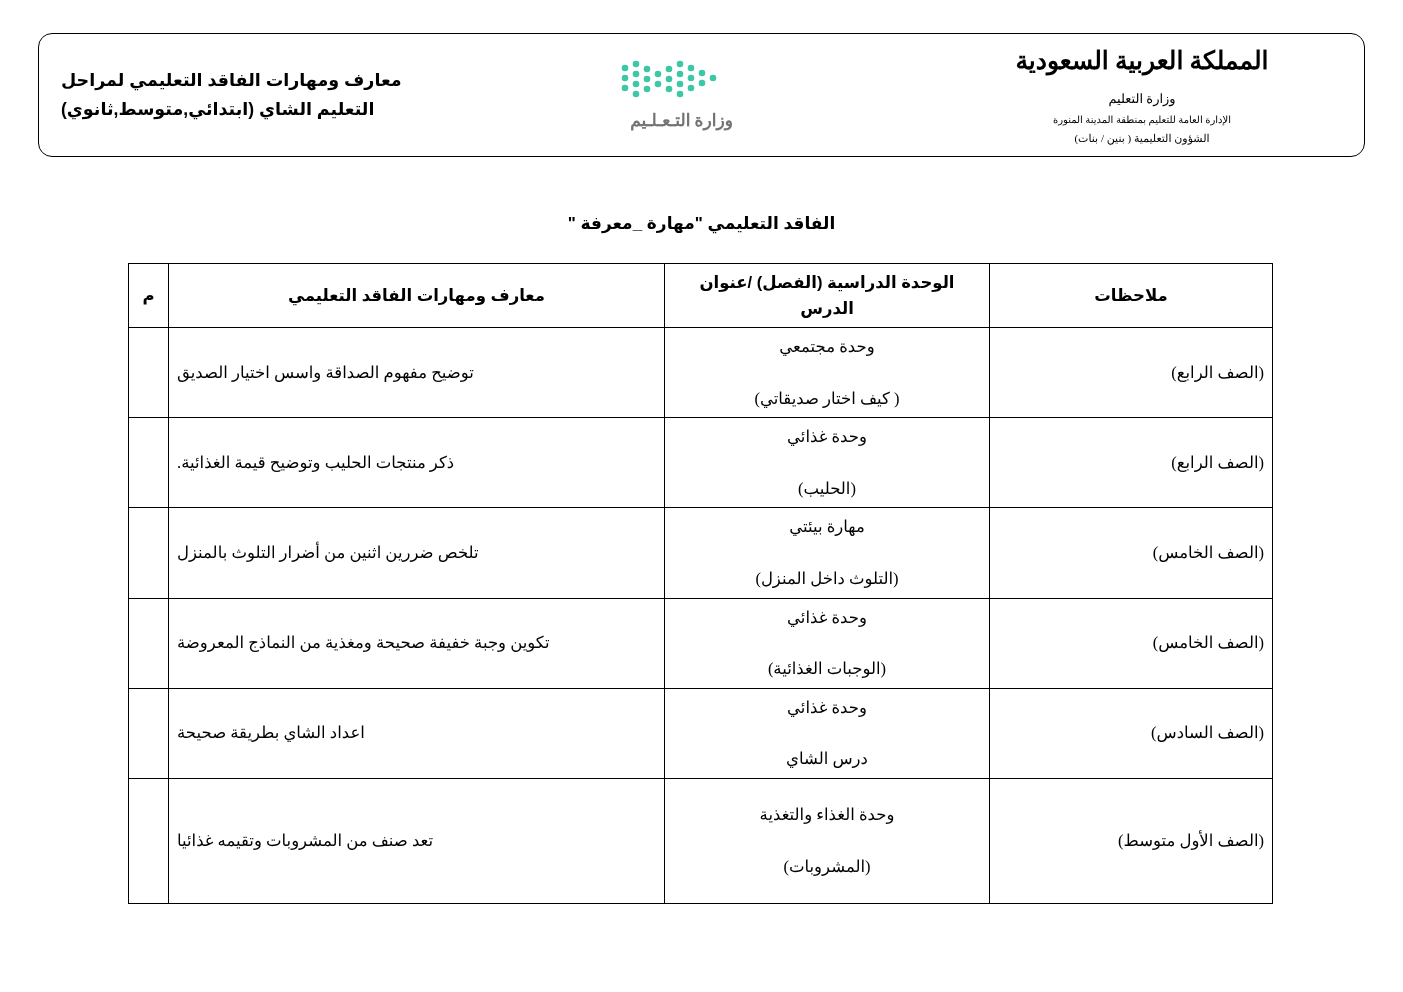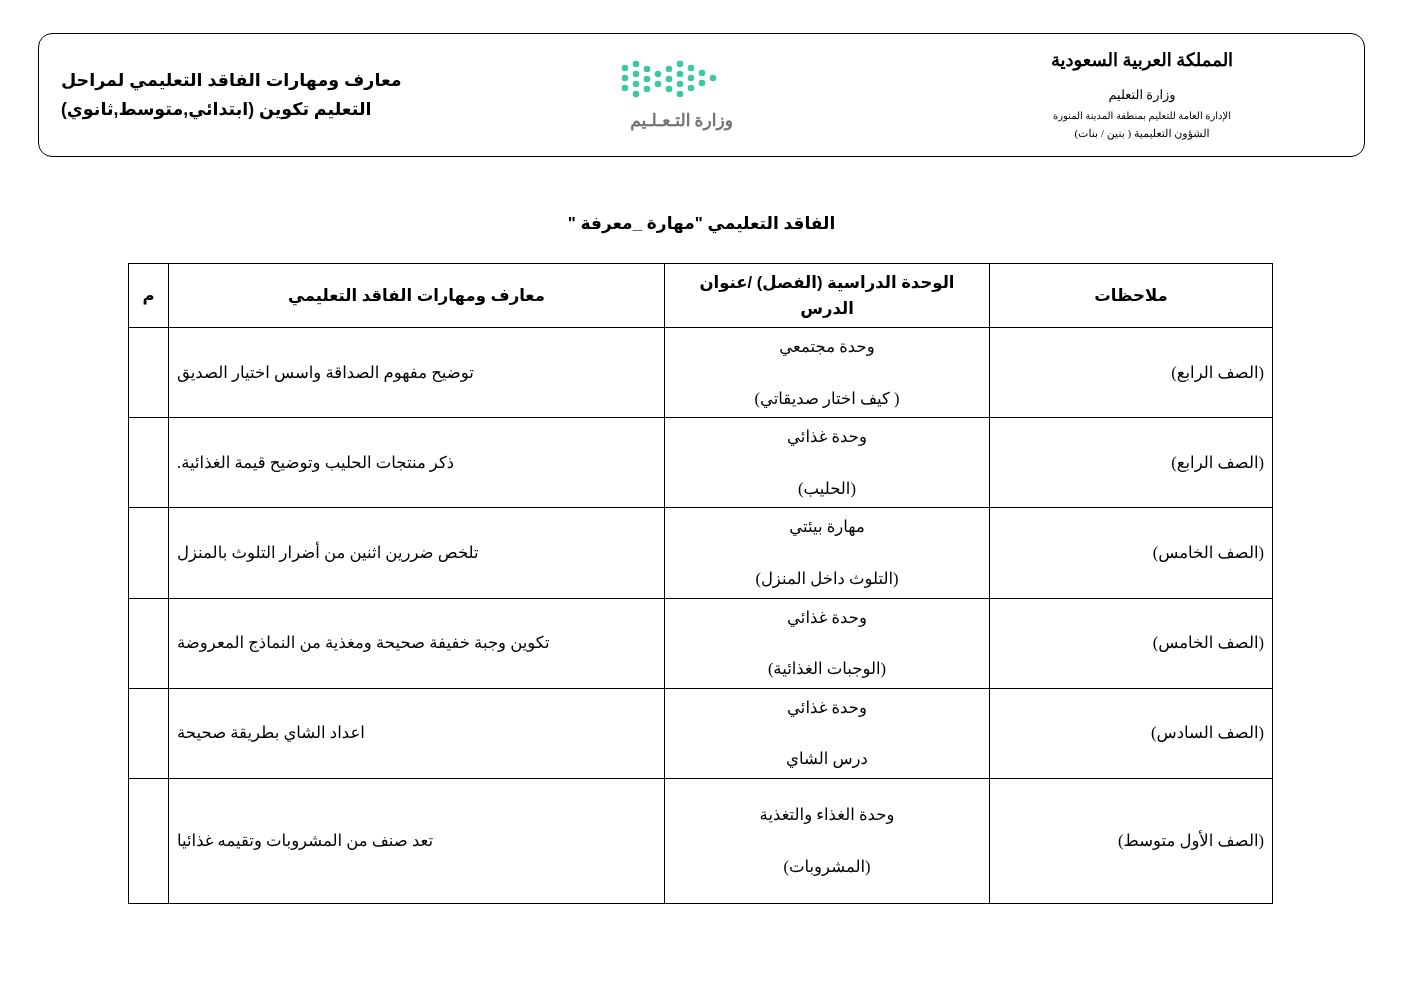--- a/index.html
+++ b/index.html
@@ -38,21 +38,21 @@
   }
 
   
   .ministry {
     width: 400px;
     text-align: center;
     line-height: 1.25;
   }
   .ministry .kingdom {
     font-family: "Liberation Serif", "DejaVu Serif", serif;
-    font-size: 18px;
+    font-size: 25px;
     font-weight: bold;
     letter-spacing: -1px;
     white-space: nowrap;
   }
   .ministry .ministry-name {
     font-size: 13px;
     font-weight: normal;
     margin-top: 15px;
   }
   .ministry .line {
@@ -187,21 +187,21 @@
           <circle cx="85" cy="13" r="3.3"></circle>
             <circle cx="85" cy="23" r="3.3"></circle>
           <circle cx="96" cy="18" r="3.3"></circle>
         </g>
       </svg>
       <div class="logo-text">وزارة التـعـلـيم</div>
     </div>
 
     <div class="doc-heading">
       <div>معارف ومهارات الفاقد التعليمي لمراحل</div>
-      <div>التعليم تكوين (ابتدائي,متوسط,ثانوي)</div>
+      <div>التعليم الشاي (ابتدائي,متوسط,ثانوي)</div>
     </div>
 
   </div>
 </div>
 
 <div class="sheet-title">الفاقد التعليمي "مهارة _معرفة "</div>
 
 <table class="loss-table">
   <colgroup>
     <col class="c-notes">

